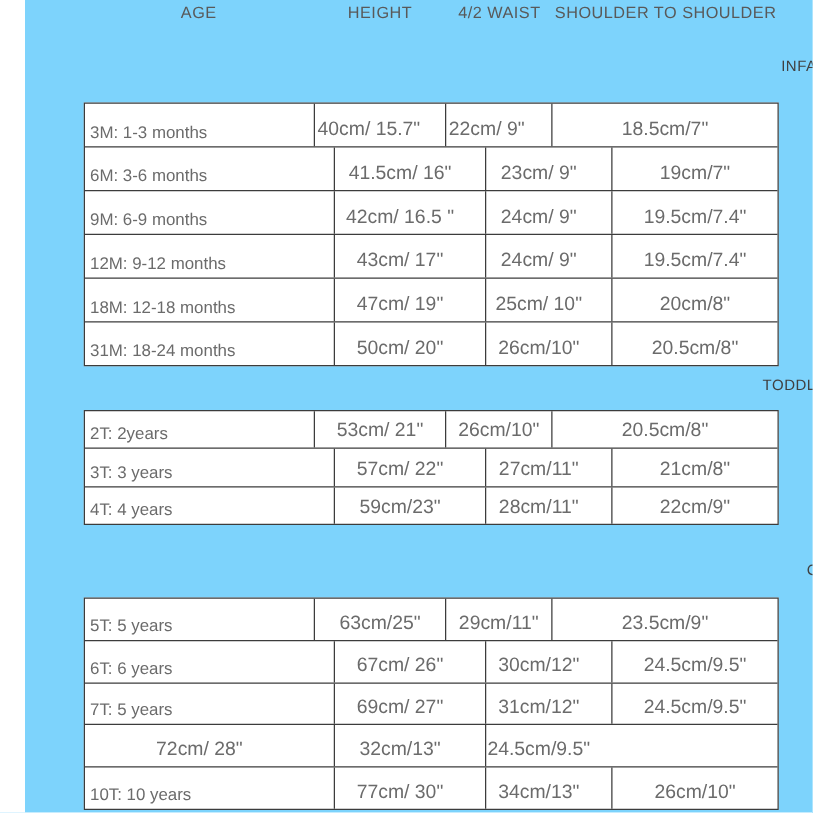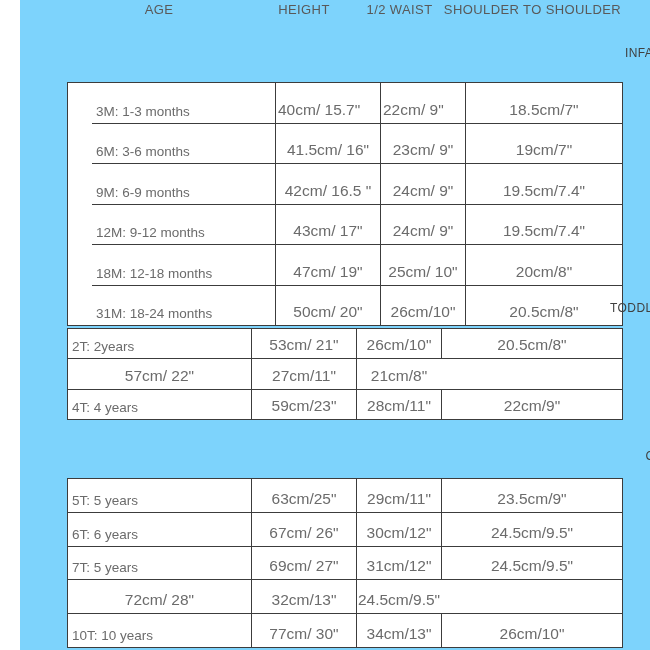--- a/index.html
+++ b/index.html
@@ -54,30 +54,30 @@
   .tbl {
     position: absolute;
     left: 47px;
     width: 556px;
     display: flex;
     flex-direction: column;
     border: 1.5px solid #3c3c3c;
     box-sizing: border-box;
     background: #ffffff;
   }
-  .tbl-infant   { top: 82px;  height: 244px; padding-left: 24px; }
+  .tbl-infant   { top: 82px;  height: 211px; }
   .tbl-toddler  { top: 328px; height: 92px; }
   .tbl-children { top: 478px; height: 170px; }
   .row {
     flex: 1;
     display: grid;
     grid-template-columns: 183px 105px 85px 1fr;
     min-height: 0;
   }
-  .row + .row { border-top: 1.4px solid #3c3c3c; }
+  .row + .row { border-top: 1.4px solid #3c3c3c; gap: 16px; }
   .cell {
     display: flex;
     align-items: flex-end;
     box-sizing: border-box;
     padding-bottom: 4px;
     color: #6b6b6b;
     white-space: nowrap;
     overflow: hidden;
   }
   .cell + .cell { border-left: 1.4px solid #3c3c3c; }
@@ -96,21 +96,21 @@
   }
 </style>
 </head>
 <body>
 
 <div class="sheet">
 
   <div class="col-headers">
     <div class="col-h">AGE</div>
     <div class="col-h">HEIGHT</div>
-    <div class="col-h">1/2 WAIST</div>
+    <div class="col-h">4/2 WAIST</div>
     <div class="col-h">SHOULDER TO SHOULDER</div>
   </div>
 
   <div class="section-title t-infant">INFANT</div>
   <div class="tbl tbl-infant">
     <div class="row">
       <div class="cell age">3M: 1-3 months</div>
       <div class="cell val qleft">40cm/ 15.7"</div>
       <div class="cell val qleft">22cm/ 9"</div>
       <div class="cell val">18.5cm/7"</div>
@@ -149,20 +149,21 @@
 
   <div class="section-title t-toddler">TODDLER</div>
   <div class="tbl tbl-toddler">
     <div class="row">
       <div class="cell age">2T: 2years</div>
       <div class="cell val">53cm/ 21"</div>
       <div class="cell val">26cm/10"</div>
       <div class="cell val">20.5cm/8"</div>
     </div>
     <div class="row">
+      <div class="cell age">3T: 3 years</div>
       <div class="cell val">57cm/ 22"</div>
       <div class="cell val">27cm/11"</div>
       <div class="cell val">21cm/8"</div>
     </div>
     <div class="row">
       <div class="cell age">4T: 4 years</div>
       <div class="cell val">59cm/23"</div>
       <div class="cell val">28cm/11"</div>
       <div class="cell val">22cm/9"</div>
     </div>

